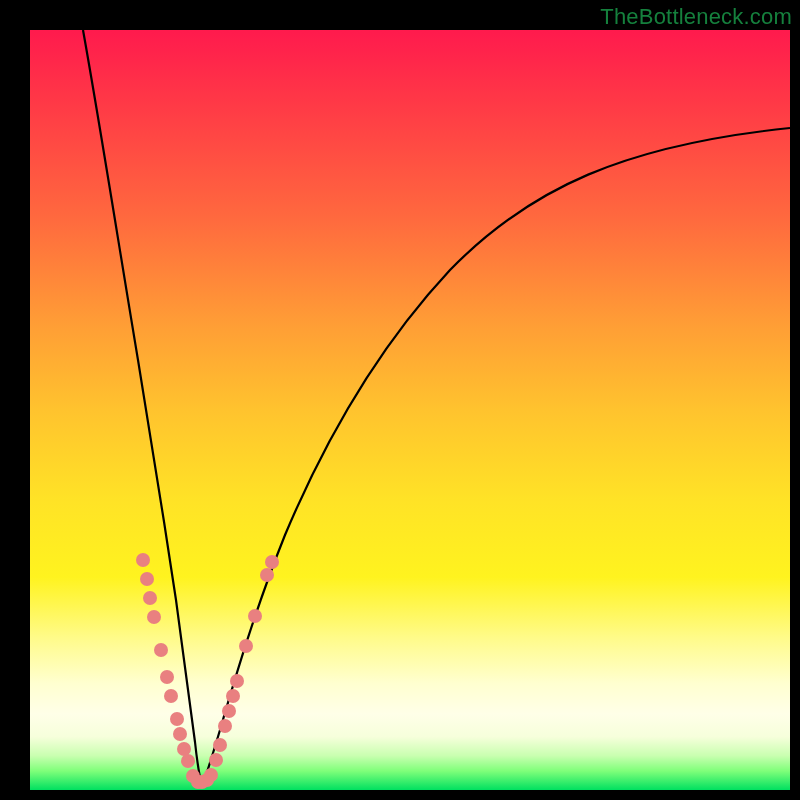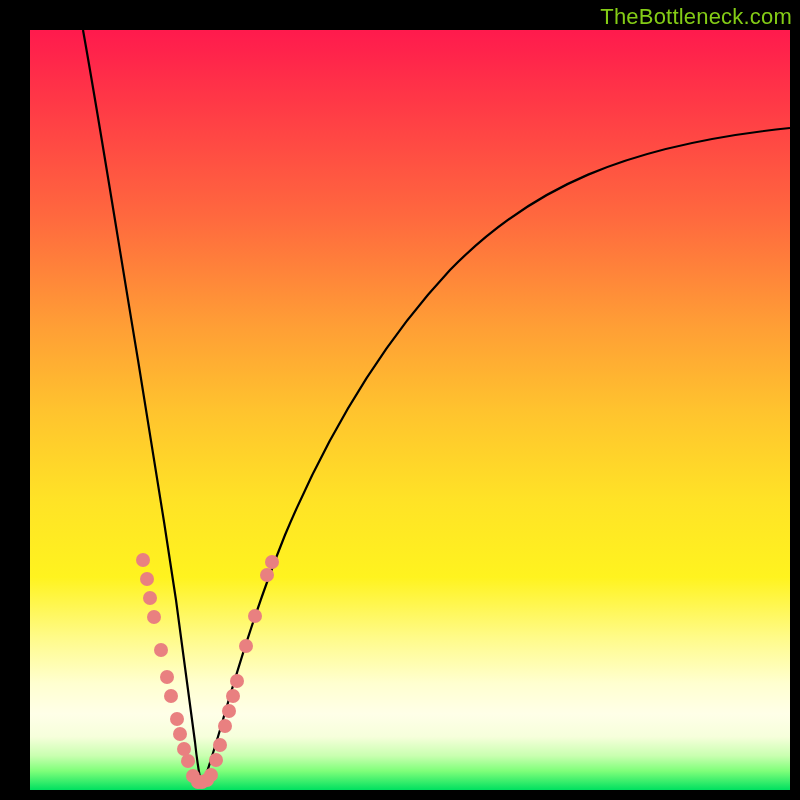--- a/index.html
+++ b/index.html
@@ -39,21 +39,21 @@
       #f6ffdb 93%,
       #c9ffb0 95.5%,
       #7fff7a 97.5%,
       #00e060 100%
     );
   }
   .watermark {
     position: absolute;
     top: 4px;
     right: 8px;
-    color: #84cc16;
+    color: #15803d;
     font-size: 22px;
     letter-spacing: 0.2px;
     user-select: none;
   }
   svg.curves {
     position: absolute;
     left: 0;
     top: 0;
     width: 760px;
     height: 760px;

